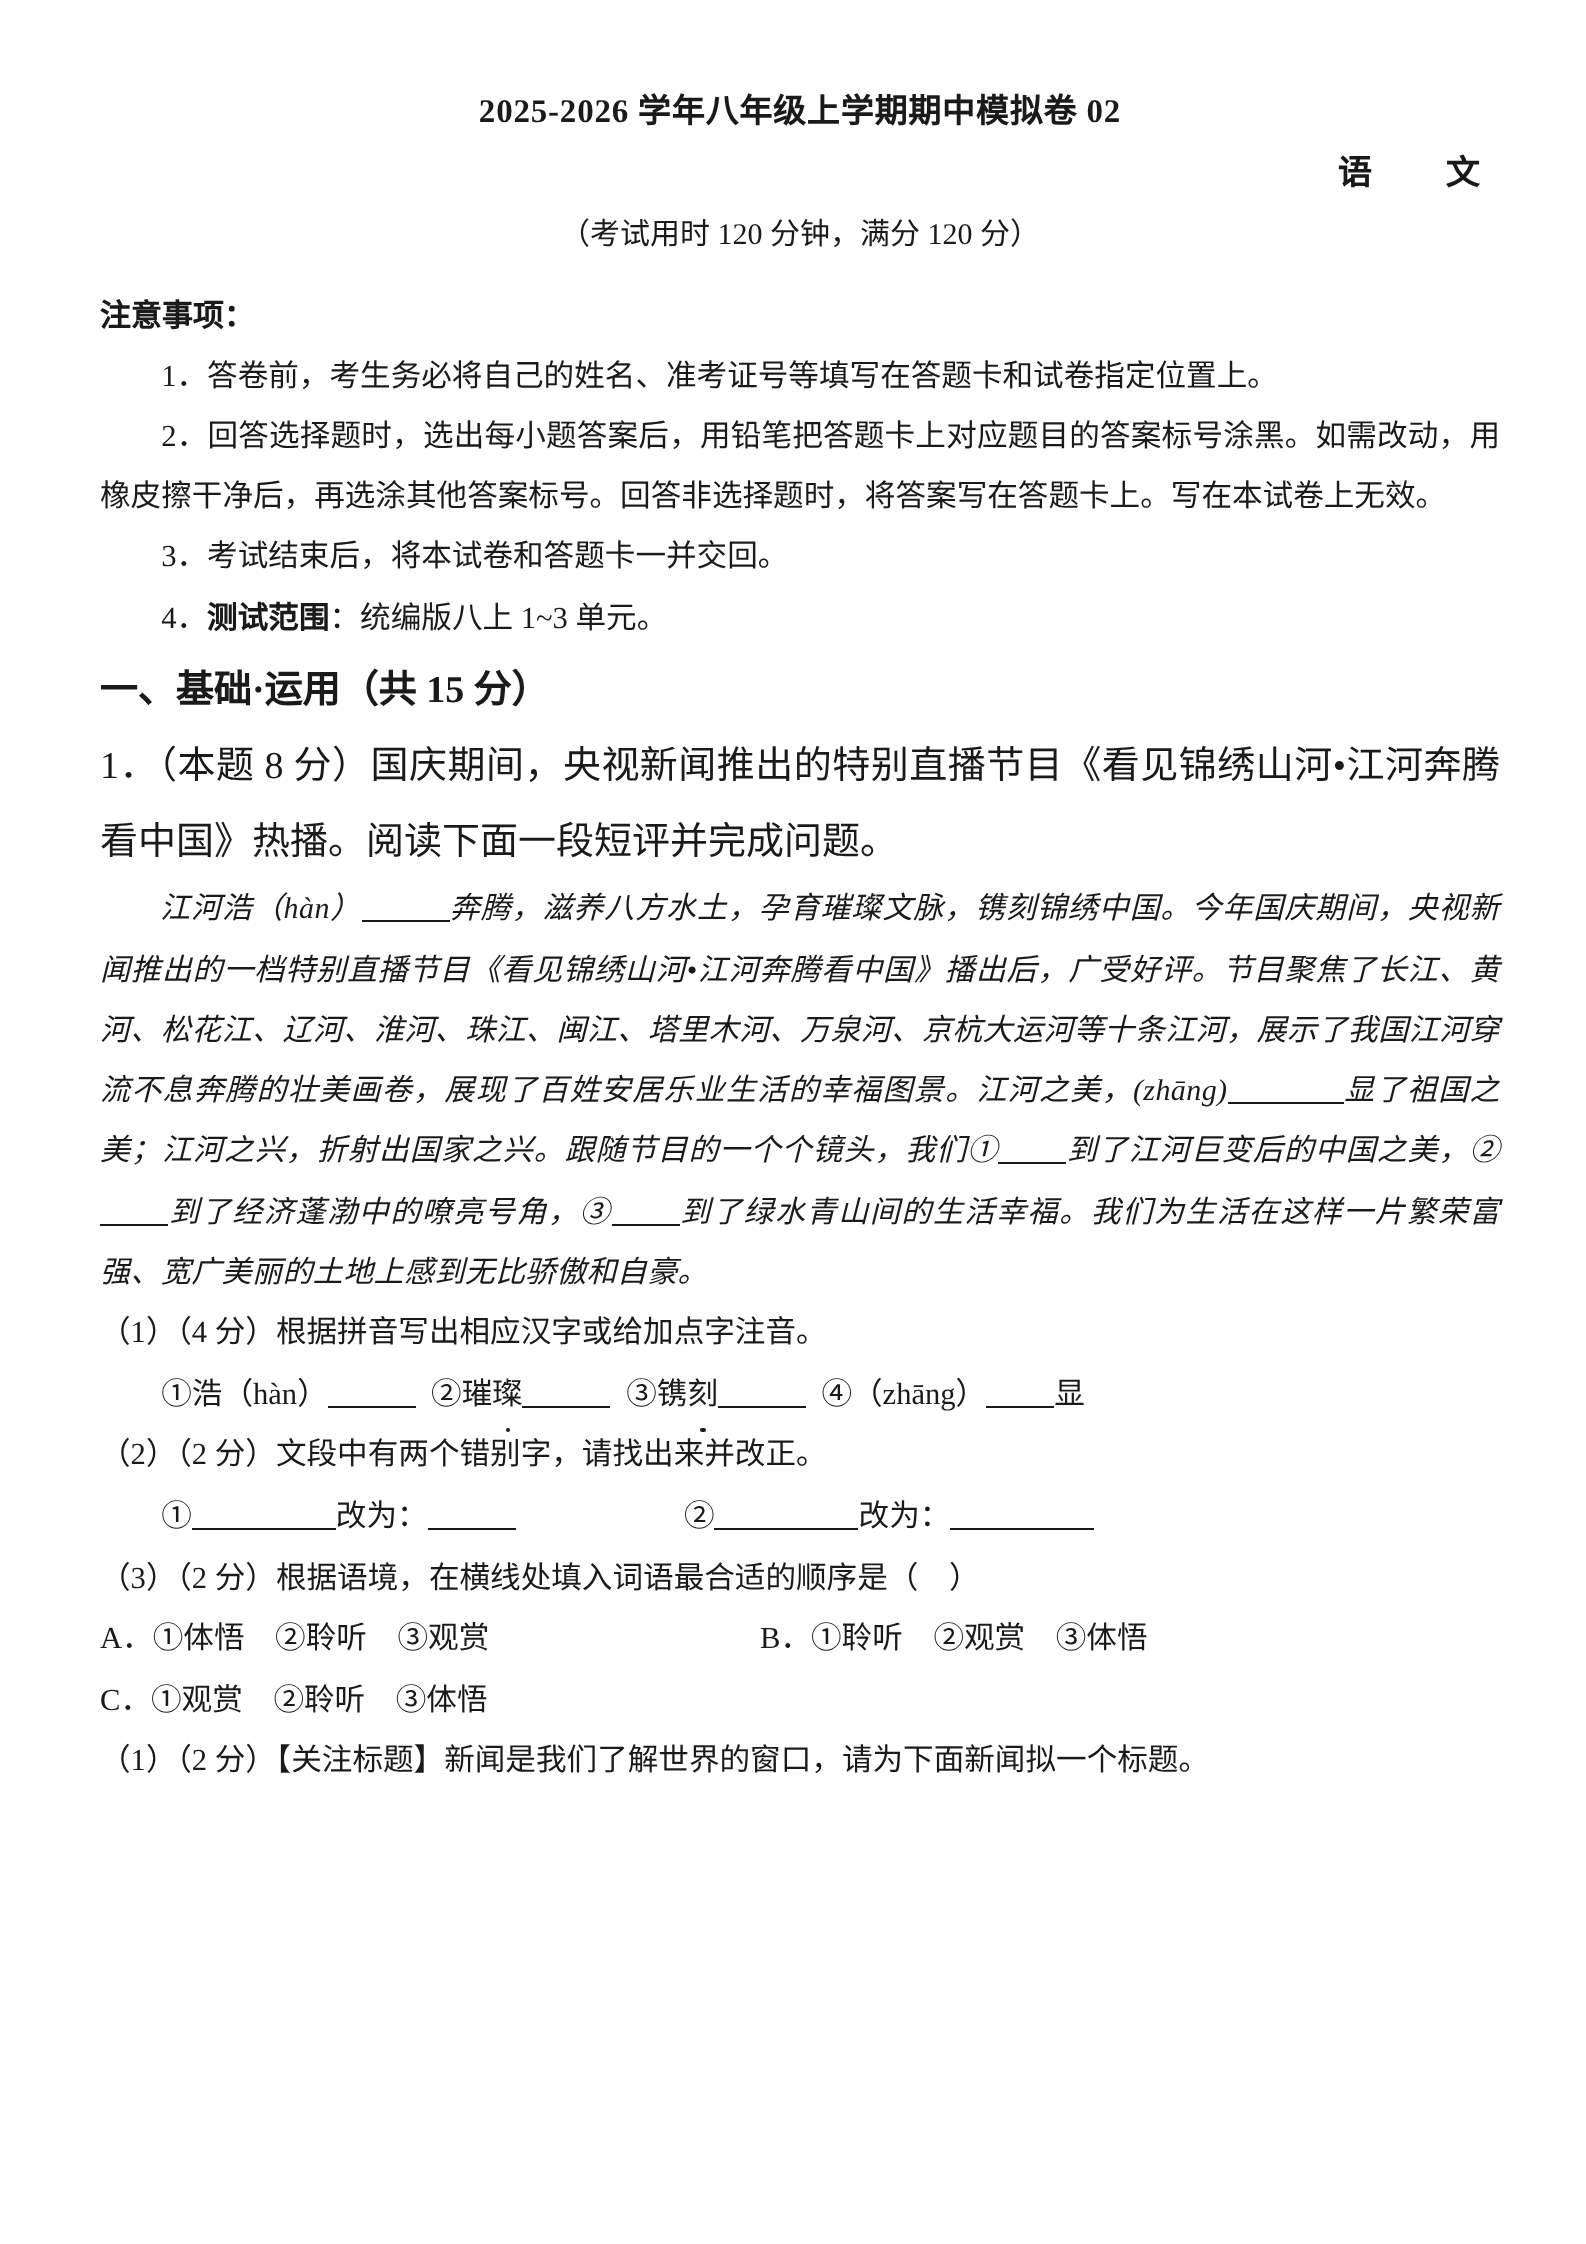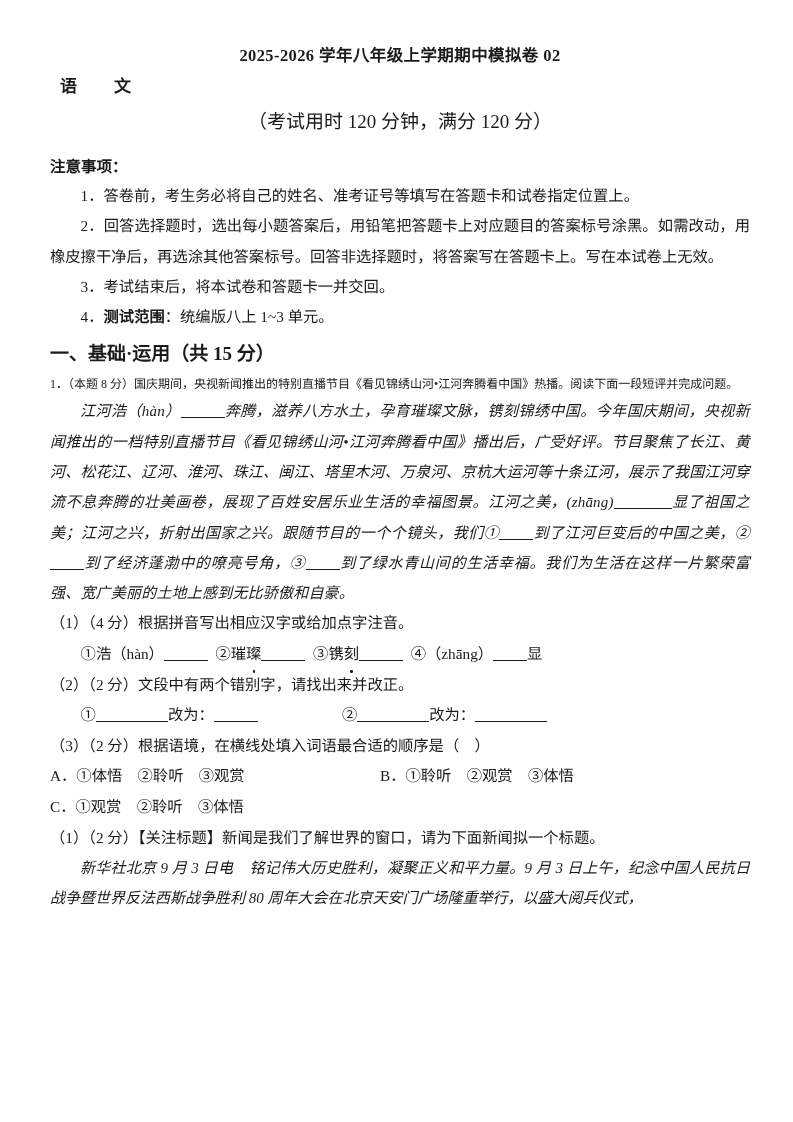--- a/index.html
+++ b/index.html
@@ -35,31 +35,31 @@
   
   .doc-title {
     text-align: center;
     font-size: 16.5px;
     font-weight: 700;
     letter-spacing: 0.4px;
     line-height: 1.5;
     margin: 0 0 4px 0;
   }
   .doc-subject {
-    text-align: left;
+    text-align: right;
     font-size: 17px;
     font-weight: 700;
     letter-spacing: 10px;
     text-indent: 10px;
     line-height: 1.7;
     margin: 0 0 2px 0;
   }
   .doc-meta {
     text-align: center;
-    font-size: 19px;
+    font-size: 15px;
     font-weight: 400;
     line-height: 1.9;
     margin: 0 0 12px 0;
   }
 
   
   .notice-title {
     font-size: 15.5px;
     font-weight: 700;
     line-height: 1.9;
@@ -78,21 +78,21 @@
   
   .section-head {
     font-size: 19px;
     font-weight: 700;
     line-height: 2.0;
     margin: 2px 0 0 0;
   }
 
   
   .q-text {
-    font-size: 12px;
+    font-size: 19px;
     line-height: 1.98;
     margin: 0;
     text-align: justify;
     text-justify: inter-ideograph;
   }
 
   
   .passage {
     font-size: 15px;
     line-height: 2.02;
@@ -206,17 +206,16 @@
     <p class="sub-q">（3）（2 分）根据语境，在横线处填入词语最合适的顺序是（　）</p>
     <div class="options-row">
       <span class="opt-a">A．①体悟　②聆听　③观赏</span>
       <span class="opt-b">B．①聆听　②观赏　③体悟</span>
     </div>
     <div class="options-row">
       <span class="opt-a">C．①观赏　②聆听　③体悟</span>
     </div>
 
     <p class="sub-q">（1）（2 分）【关注标题】新闻是我们了解世界的窗口，请为下面新闻拟一个标题。</p>
-    <p class="news-body indent2"><span>新华社北京 9 月 3 日电</span>&nbsp;&nbsp;&nbsp;&nbsp;<span>铭记伟大历史胜利，凝聚正义和平力量。9 月 3 日上午，纪念中国人民抗日战争暨世界反法西斯战争胜利 80 周年大会在北京天安门广场隆重举行，以盛大阅兵仪式，</span></p>
 
   </div>
 
 </div>
 
 </body></html>

